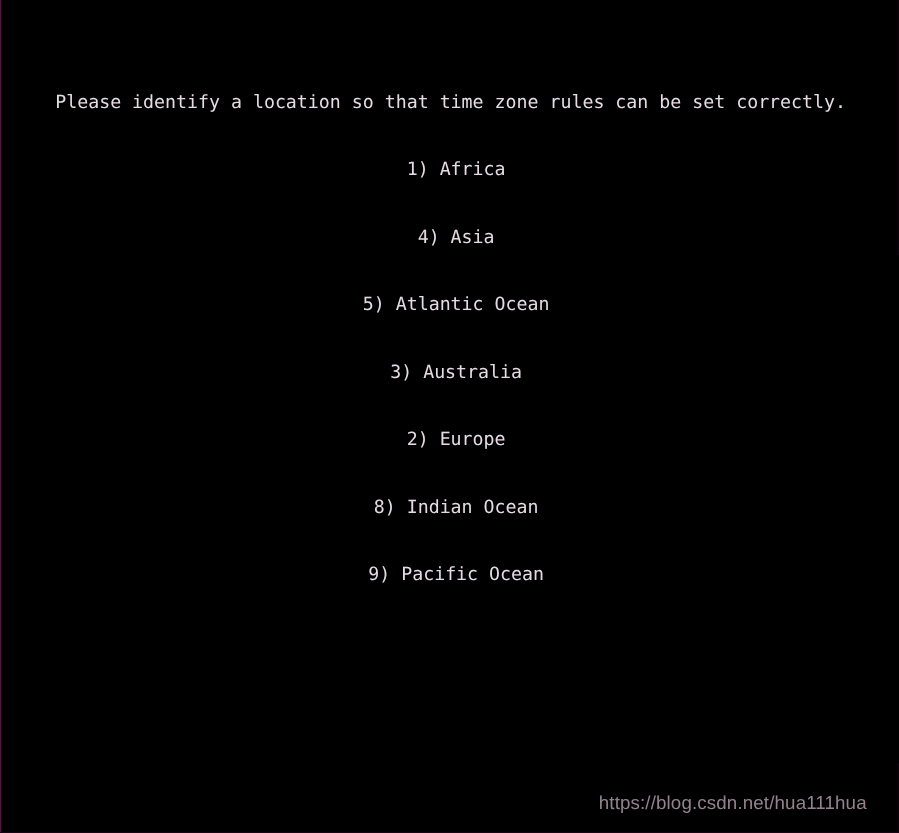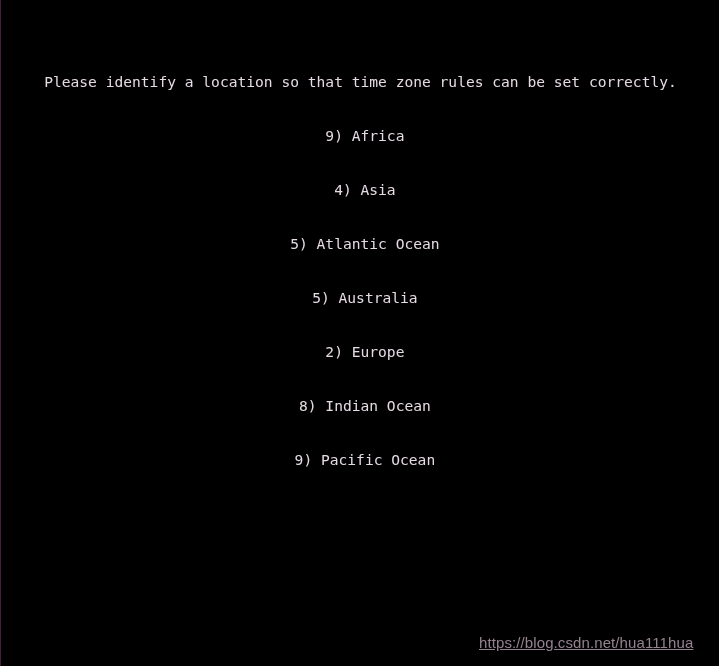--- a/index.html
+++ b/index.html
@@ -43,38 +43,37 @@
   }
   #watermark {
     position: absolute;
     left: 479px;
     top: 634px;
     font-family: "Liberation Sans", "DejaVu Sans", sans-serif;
     font-size: 15px;
     color: #94828f;
     letter-spacing: 0.1px;
     white-space: pre;
-    text-decoration: underline;
   }
 </style>
 </head>
 <body>
 
 <div id="terminal">
 
   <div id="left-border"></div>
 
   <div class="screen">
 
     
     <span class="line">Please identify a location so that time zone rules can be set correctly.</span>
-    <span class="line"> 9) Africa</span>
+    <span class="line"> 1) Africa</span>
     <span class="line"> 4) Asia</span>
     <span class="line"> 5) Atlantic Ocean</span>
-    <span class="line"> 5) Australia</span>
+    <span class="line"> 3) Australia</span>
     <span class="line"> 2) Europe</span>
     <span class="line"> 8) Indian Ocean</span>
     <span class="line"> 9) Pacific Ocean</span>
     
     
     
 
     
     
 

